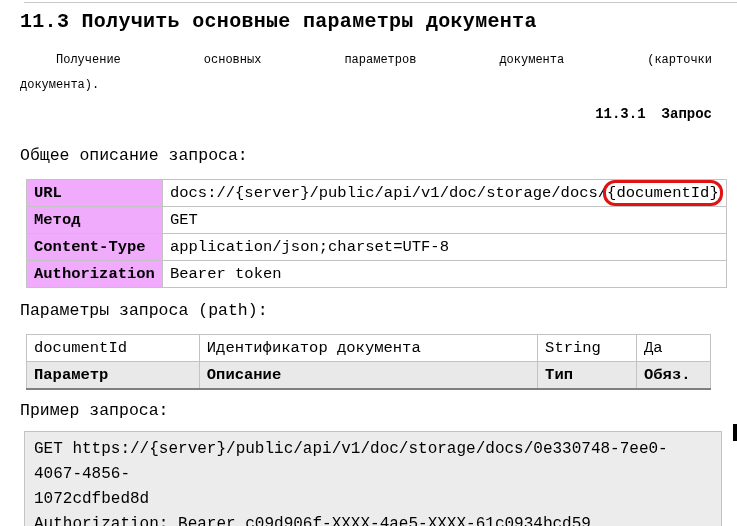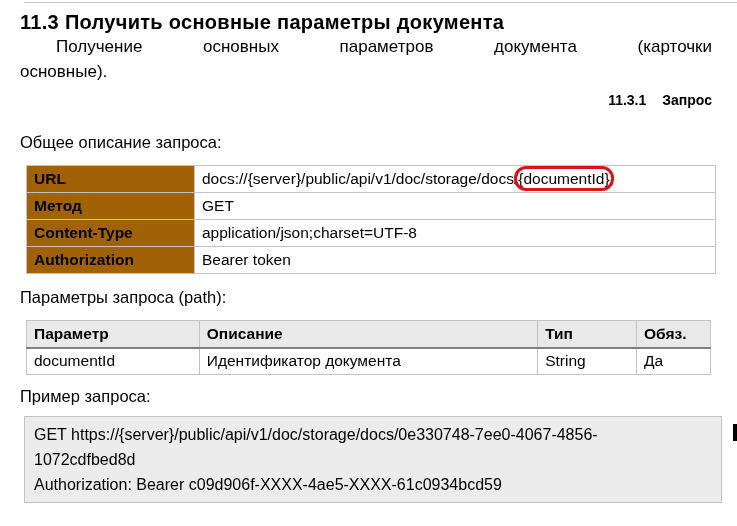--- a/index.html
+++ b/index.html
@@ -1,34 +1,34 @@
 <!DOCTYPE html>
 <html><head>
 <meta charset="utf-8">
 <style>
   * { margin:0; padding:0; box-sizing:border-box; }
   html,body { background:#ffffff; }
   .page {
     position:relative;
     width:737px; height:526px;
     background:#ffffff;
-    font-family:Liberation Sans, sans-serif;
+    font-family:Liberation Mono, monospace;
     color:#000000;
     overflow:hidden;
   }
   .top-rule {
     position:absolute; top:2px; left:24px; right:0;
     height:1px; background:#c9c9c9;
   }
   .content { padding:10px 25px 0 20px; }
   .h1 {
     font-size:20px; font-weight:bold; letter-spacing:0.3px;
     line-height:24px;
   }
-  .intro { font-size:17px; line-height:25px; }
+  .intro { margin-top:14px; font-size:12px; line-height:25px; }
   .intro-line1 {
     text-align:justify; text-align-last:justify;
     text-indent:36px;
   }
   .h2 { margin-top:5px; font-size:14px; font-weight:bold; line-height:22px;text-align:right; }
   .h2 .h2-num { margin-right:16px; }
   .label { margin-top:20px; font-size:16.5px; line-height:22px; }
   .label-mid { margin-top:12px; }
   .label-low { margin-top:10px; }
 
@@ -36,21 +36,21 @@
   td, th {
     border:1px solid #c3c3c3;
     font-size:15.5px;
     padding:2px 7px;
     height:27px;
     text-align:left;
     vertical-align:middle;
   }
   .req-table { width:690px; }
   .req-table td.rowname {
-    width:168px; background:#a16207; font-weight:bold;
+    width:168px; background:#f0abfc; font-weight:bold;
   }
   .hl-box {
     outline:3px solid #e01212;
     outline-offset:1px;
     border-radius:8px;
   }
   .params-table { width:685px; }
   .params-table th {
     background:#e9e9e9; font-weight:bold;
     border-bottom:2px solid #7f7f7f;
@@ -77,21 +77,21 @@
 <body>
 
 <div class="page">
   <div class="top-rule"></div>
   <div class="content">
 
     <div class="h1">11.3 Получить основные параметры документа</div>
 
     <div class="intro">
       <div class="intro-line1">Получение основных параметров документа (карточки</div>
-      <div class="intro-line2">основные).</div>
+      <div class="intro-line2">документа).</div>
     </div>
 
     <div class="h2">
       <span class="h2-num">11.3.1</span><span>Запрос</span>
     </div>
 
     <div class="label">Общее описание запроса:</div>
 
     <table class="req-table">
       <tbody>
@@ -112,30 +112,30 @@
           <td>Bearer token</td>
         </tr>
       </tbody>
     </table>
 
     <div class="label label-mid">Параметры запроса (path):</div>
 
     <table class="params-table">
       <tbody>
         <tr>
+          <td>documentId</td>
+          <td>Идентификатор документа</td>
+          <td>String</td>
+          <td>Да</td>
+        </tr>
+        <tr>
           <th class="col-param">Параметр</th>
           <th class="col-desc">Описание</th>
           <th class="col-type">Тип</th>
           <th class="col-req">Обяз.</th>
-        </tr>
-        <tr>
-          <td>documentId</td>
-          <td>Идентификатор документа</td>
-          <td>String</td>
-          <td>Да</td>
         </tr>
       </tbody>
     </table>
 
     <div class="label label-low">Пример запроса:</div>
 
     <div class="code-block">
       <div>GET https://{server}/public/api/v1/doc/storage/docs/0e330748-7ee0-4067-4856-</div>
       <div>1072cdfbed8d</div>
       <div>Authorization: Bearer c09d906f-XXXX-4ae5-XXXX-61c0934bcd59</div>

